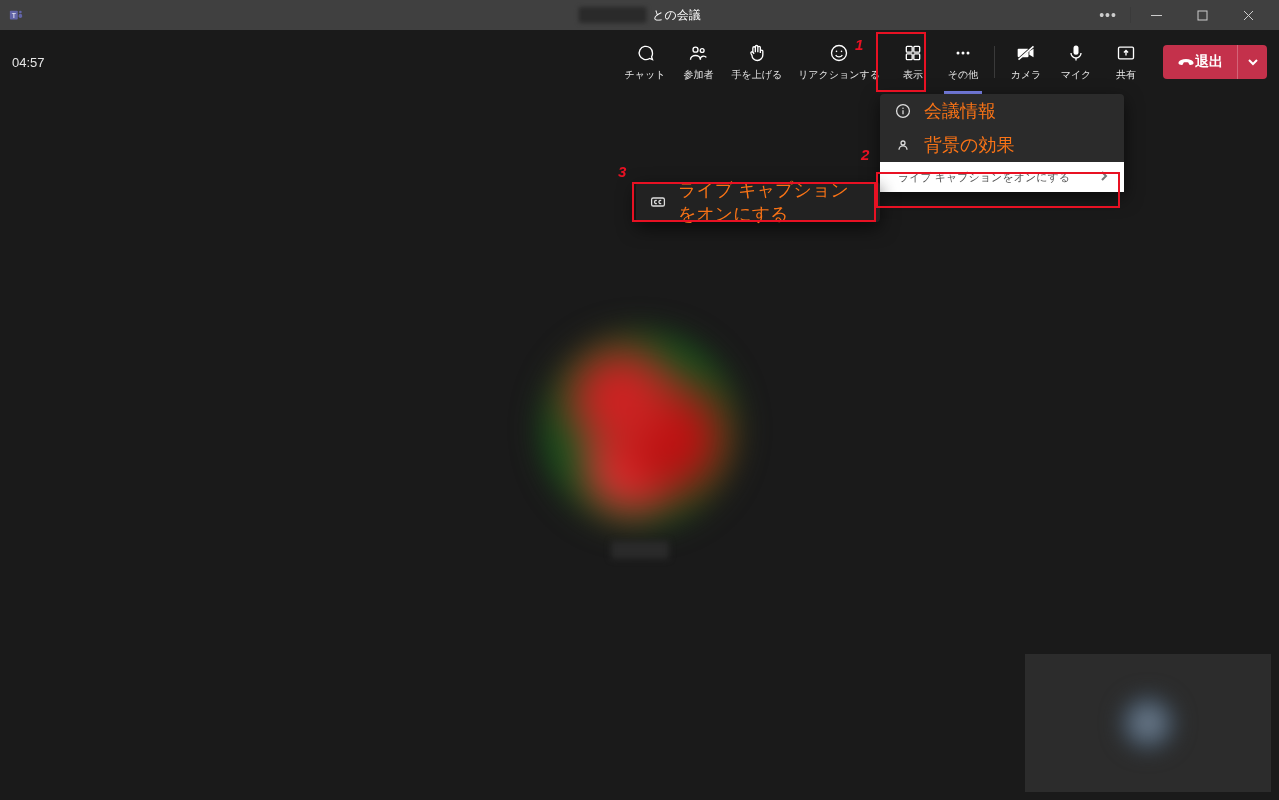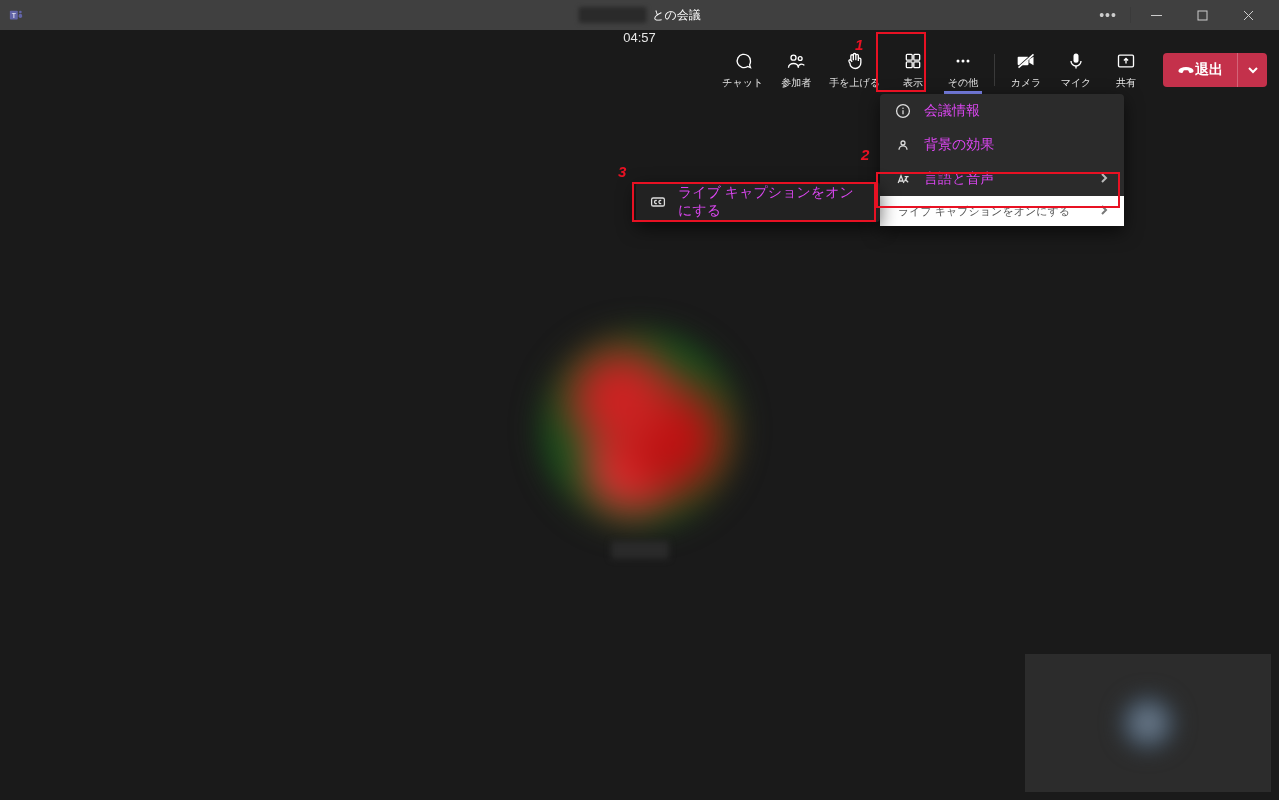--- a/index.html
+++ b/index.html
@@ -11,21 +11,21 @@
 .title-bar .app-icon svg { width: 14px; height: 14px; }
 .title-bar .title-area { position: absolute; left: 50%; transform: translateX(-50%); display: flex; align-items: center; gap: 6px; font-size: 12px; }
 .title-bar .blurred-name { width: 68px; height: 16px; background: #2a2a2a; border-radius: 2px; display: inline-block; filter: blur(2px); }
 .title-bar .win-controls { margin-left: auto; display: flex; align-items: center; }
 .title-bar .win-btn { width: 46px; height: 30px; display: flex; align-items: center; justify-content: center; color: #ccc; }
 .title-bar .win-btn svg { width: 11px; height: 11px; }
 .title-bar .win-ellipsis { color: #ccc; width: 40px; text-align: center; font-size: 14px; letter-spacing: 1px; }
 .title-bar .win-div { width: 1px; height: 16px; background: #3a3a3a; margin: 0 2px; }
 
 
-.meeting-bar { height: 64px; background: #1a1a1a; display: flex; align-items: center; padding: 0 12px; position: relative; flex-direction: column; }
+.meeting-bar { height: 64px; background: #1a1a1a; display: flex; align-items: center; padding: 0 12px; position: relative; }
 .meeting-bar .timer { font-size: 13px; color: #e6e6e6; }
 .meeting-bar .tools { margin-left: auto; display: flex; align-items: center; height: 100%; }
 .meeting-bar .tool-btn { display: flex; flex-direction: column; align-items: center; justify-content: center; height: 100%; padding: 0 8px; min-width: 50px; gap: 4px; position: relative; }
 .meeting-bar .tool-btn .ico { height: 22px; display: flex; align-items: center; justify-content: center; }
 .meeting-bar .tool-btn .ico svg { width: 20px; height: 20px; stroke: #fff; fill: none; stroke-width: 1.6; }
 .meeting-bar .tool-btn .ico.filled svg { fill: #fff; stroke: #fff; }
 .meeting-bar .tool-btn .lbl { font-size: 10px; color: #e6e6e6; white-space: nowrap; }
 .meeting-bar .vdiv { width: 1px; height: 32px; background: #3a3a3a; margin: 0 6px; }
 .meeting-bar .leave-grp { margin-left: 12px; display: flex; border-radius: 4px; overflow: hidden; height: 34px; }
 .meeting-bar .leave-btn { background: #c4314b; display: flex; align-items: center; padding: 0 14px; font-size: 14px; font-weight: 600; }
@@ -42,21 +42,21 @@
 .avatar-wrap { position: absolute; left: 50%; top: 235px; transform: translateX(-50%); display: flex; flex-direction: column; align-items: center; gap: 12px; }
 .avatar { width: 200px; height: 200px; border-radius: 50%; background: radial-gradient(circle at 40% 35%, #c22 12%, rgba(0,0,0,0) 40%), radial-gradient(circle at 65% 55%, #b11 14%, rgba(0,0,0,0) 45%), radial-gradient(circle at 45% 70%, #d33 10%, rgba(0,0,0,0) 35%), radial-gradient(circle at 50% 50%, #2a6b2a 30%, #1a4a1a 60%); filter: blur(14px); }
 .avatar-label { width: 58px; height: 18px; background: #2a2a2a; border-radius: 2px; filter: blur(3px); }
 
 
 .self-view { position: absolute; right: 8px; bottom: 8px; width: 246px; height: 138px; background: #2c2c2c; display: flex; align-items: center; justify-content: center; }
 .self-view .self-avatar { width: 56px; height: 56px; border-radius: 50%; background: radial-gradient(circle at 50% 50%, #6b7a8a 20%, #3a4856 60%); filter: blur(10px); }
 
 
 .menu { position: absolute; top: 94px; right: 155px; width: 244px; background: #2b2b2b; border-radius: 4px; box-shadow: 0 6px 18px rgba(0,0,0,.6); overflow: visible; z-index: 40; }
-.menu-item { display: flex; align-items: center; height: 34px; padding: 0 14px; gap: 12px; font-size: 14px; color: #d946ef; position: relative; }
+.menu-item { display: flex; align-items: center; height: 34px; padding: 0 14px; gap: 12px; font-size: 18px; color: #f97316; position: relative; }
 .menu-item .mi-ico { width: 18px; display: flex; align-items: center; justify-content: center; }
 .menu-item .mi-ico svg { width: 16px; height: 16px; stroke: #ddd; fill: none; stroke-width: 1.6; }
 .menu-item .chev { margin-left: auto; }
 .menu-item .chev svg { width: 12px; height: 12px; stroke: #bbb; fill: none; stroke-width: 2; }
 .menu-item.mi-descriptive { background: #fff; color: #555; font-size: 11px; height: 30px; }
 .menu-item.mi-descriptive .chev svg { stroke: #777; }
 
 
 .submenu { position: absolute; top: 182px; right: 399px; width: 244px; height: 40px; background: #222; border-radius: 4px; box-shadow: 0 6px 18px rgba(0,0,0,.6); z-index: 45; }
 .submenu .menu-item { height: 40px; }
@@ -128,20 +128,31 @@
 
     <div class="tool-btn">
       <span class="ico">
           <svg viewBox="0 0 24 24">
             <path d="M7 12V6a1.5 1.5 0 0 1 3 0v5M10 11V4.5a1.5 1.5 0 0 1 3 0V11M13 11V5.5a1.5 1.5 0 0 1 3 0V12M16 12v-2a1.5 1.5 0 0 1 3 0v4c0 4-3 7-6.5 7S6 18.5 6 15l-1.2-2.5a1.4 1.4 0 0 1 2.4-1.4L8.5 13"></path>
           </svg>
         </span>
       <span class="lbl">手を上げる</span>
     </div>
 
+    <div class="tool-btn">
+      <span class="ico">
+          <svg viewBox="0 0 24 24">
+            <circle cx="12" cy="12" r="9"></circle>
+            <circle cx="9" cy="10" r="1" fill="#fff" stroke="none"></circle>
+            <circle cx="15" cy="10" r="1" fill="#fff" stroke="none"></circle>
+            <path d="M8 14.5c1 1.5 2.4 2.2 4 2.2s3-.7 4-2.2"></path>
+          </svg>
+        </span>
+      <span class="lbl">リアクションする</span>
+    </div>
 
     <div class="tool-btn">
       <span class="ico">
           <svg viewBox="0 0 24 24">
             <rect x="4" y="4" width="7" height="7" rx="1"></rect>
             <rect x="13" y="4" width="7" height="7" rx="1"></rect>
             <rect x="4" y="13" width="7" height="7" rx="1"></rect>
             <rect x="13" y="13" width="7" height="7" rx="1"></rect>
           </svg>
         </span>
@@ -239,32 +250,20 @@
           <circle cx="10" cy="7.5" r="2.5"></circle>
           <path d="M5 16c0-2.8 2.2-5 5-5s5 2.2 5 5"></path>
           <line x1="3" y1="4" x2="3" y2="4.01"></line>
           <line x1="17" y1="4" x2="17" y2="4.01"></line>
           <line x1="3" y1="16" x2="3" y2="16.01"></line>
           <line x1="17" y1="16" x2="17" y2="16.01"></line>
         </svg>
       </span>
     <span>背景の効果</span>
   </div>
-  <div class="menu-item">
-    <span class="mi-ico">
-        <svg viewBox="0 0 20 20">
-          <path d="M4 15l3.5-9L11 15M5 12.5h5"></path>
-          <path d="M12 7h5M14.5 7v1c0 2-1.5 4-3 5M12.5 9.5c1 2 2.5 3.5 4 4.5"></path>
-        </svg>
-      </span>
-    <span>言語と音声</span>
-    <span class="chev"><svg viewBox="0 0 12 12">
-          <polyline points="4,2 8,6 4,10"></polyline>
-        </svg></span>
-  </div>
   <div class="menu-item mi-descriptive">
     <span style="background:#fff;padding:2px 4px;">ライブ キャプションをオンにする</span>
     <span class="chev"><svg viewBox="0 0 12 12">
           <polyline points="4,2 8,6 4,10"></polyline>
         </svg></span>
   </div>
 </div>
 
 <div class="submenu">
   <div class="menu-item">

